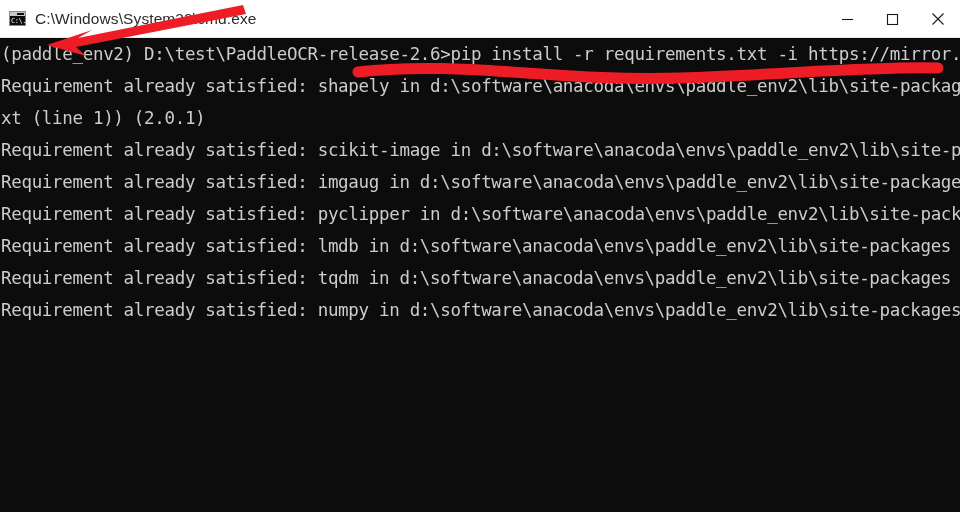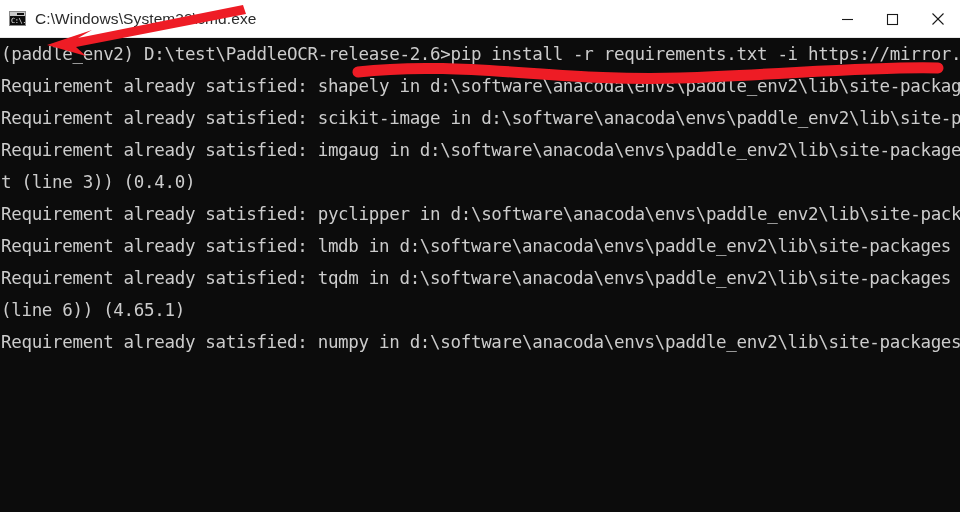--- a/index.html
+++ b/index.html
@@ -151,27 +151,26 @@
           <line x1="1.5" y1="1.5" x2="12.5" y2="12.5" stroke="#1a1a1a" stroke-width="1.1"></line>
           <line x1="12.5" y1="1.5" x2="1.5" y2="12.5" stroke="#1a1a1a" stroke-width="1.1"></line>
         </svg>
       </button>
     </div>
   </div>
 
   <div class="console" id="console-output">
       <div class="console-line">(paddle_env2) D:\test\PaddleOCR-release-2.6&gt;pip install -r requirements.txt -i https://mirror.baidu.com/pypi/simple</div>
       <div class="console-line">Requirement already satisfied: shapely in d:\software\anacoda\envs\paddle_env2\lib\site-packages (from -r requirements.t</div>
+      <div class="console-line">xt (line 1)) (2.0.1)</div>
       <div class="console-line">Requirement already satisfied: scikit-image in d:\software\anacoda\envs\paddle_env2\lib\site-packages (from -r requireme</div>
       <div class="console-line">Requirement already satisfied: imgaug in d:\software\anacoda\envs\paddle_env2\lib\site-packages (from -r requirements.tx</div>
-      <div class="console-line">t (line 3)) (0.4.0)</div>
       <div class="console-line">Requirement already satisfied: pyclipper in d:\software\anacoda\envs\paddle_env2\lib\site-packages (from -r requirements</div>
       <div class="console-line">Requirement already satisfied: lmdb in d:\software\anacoda\envs\paddle_env2\lib\site-packages (from -r requirements.txt</div>
       <div class="console-line">Requirement already satisfied: tqdm in d:\software\anacoda\envs\paddle_env2\lib\site-packages (from -r requirements.txt</div>
-      <div class="console-line">(line 6)) (4.65.1)</div>
       <div class="console-line">Requirement already satisfied: numpy in d:\software\anacoda\envs\paddle_env2\lib\site-packages (from -r requirements.txt</div>
     </div>
 
   <svg class="annotation-layer" viewBox="0 0 960 512">
     <g>
       <path d="M 243 5 L 78 38 L 92 30 L 47 45 L 86 56 L 76 47 L 246 14 Z" fill="#ee1c25"></path>
     </g>
     <g>
       <path d="M 358 72 C 460 60, 560 82, 680 78 C 790 74, 880 66, 938 68" fill="none" stroke="#ee1c25" stroke-width="11" stroke-linecap="round"></path>
     </g>

